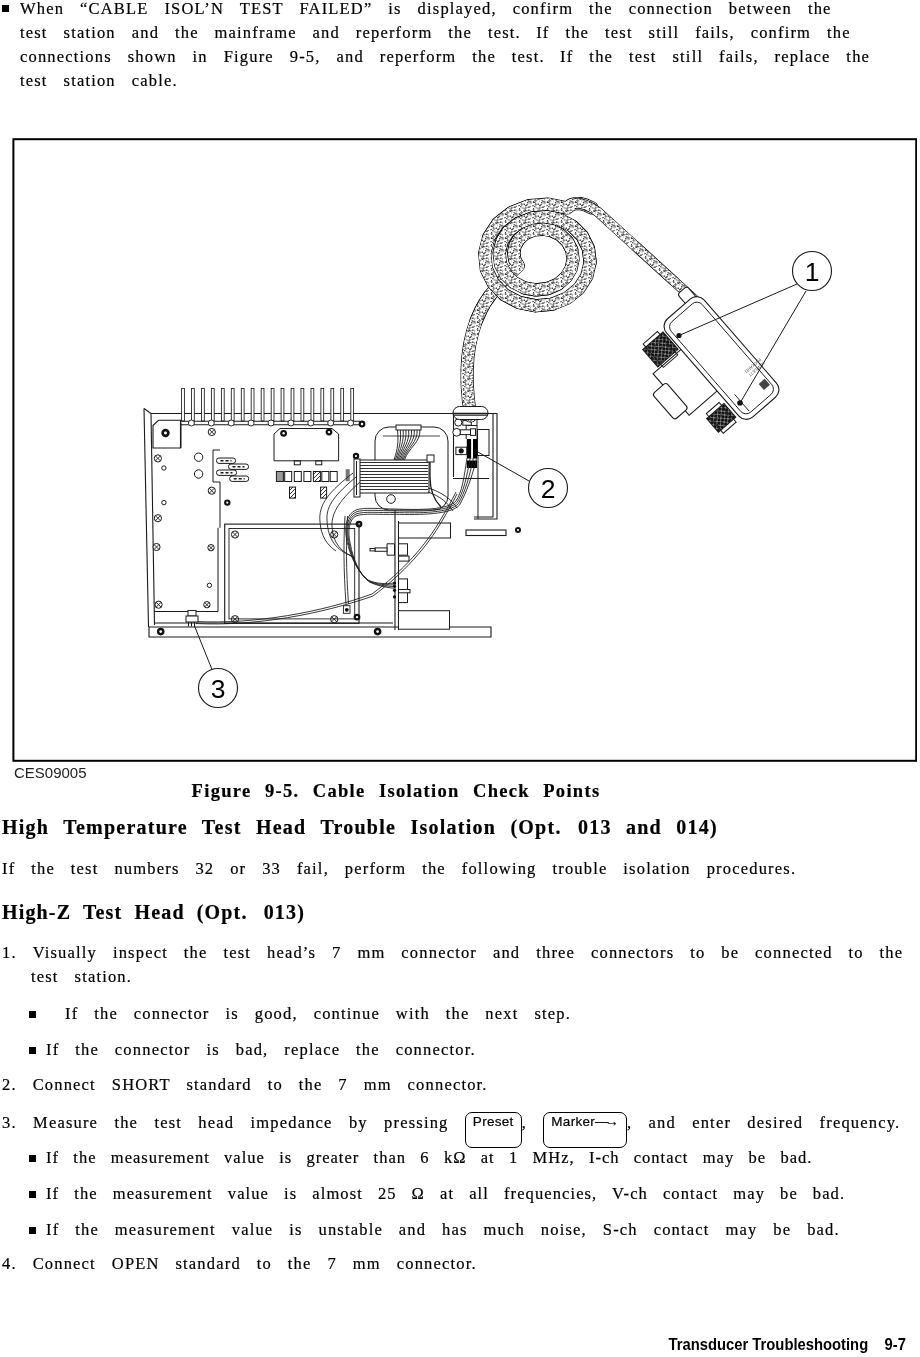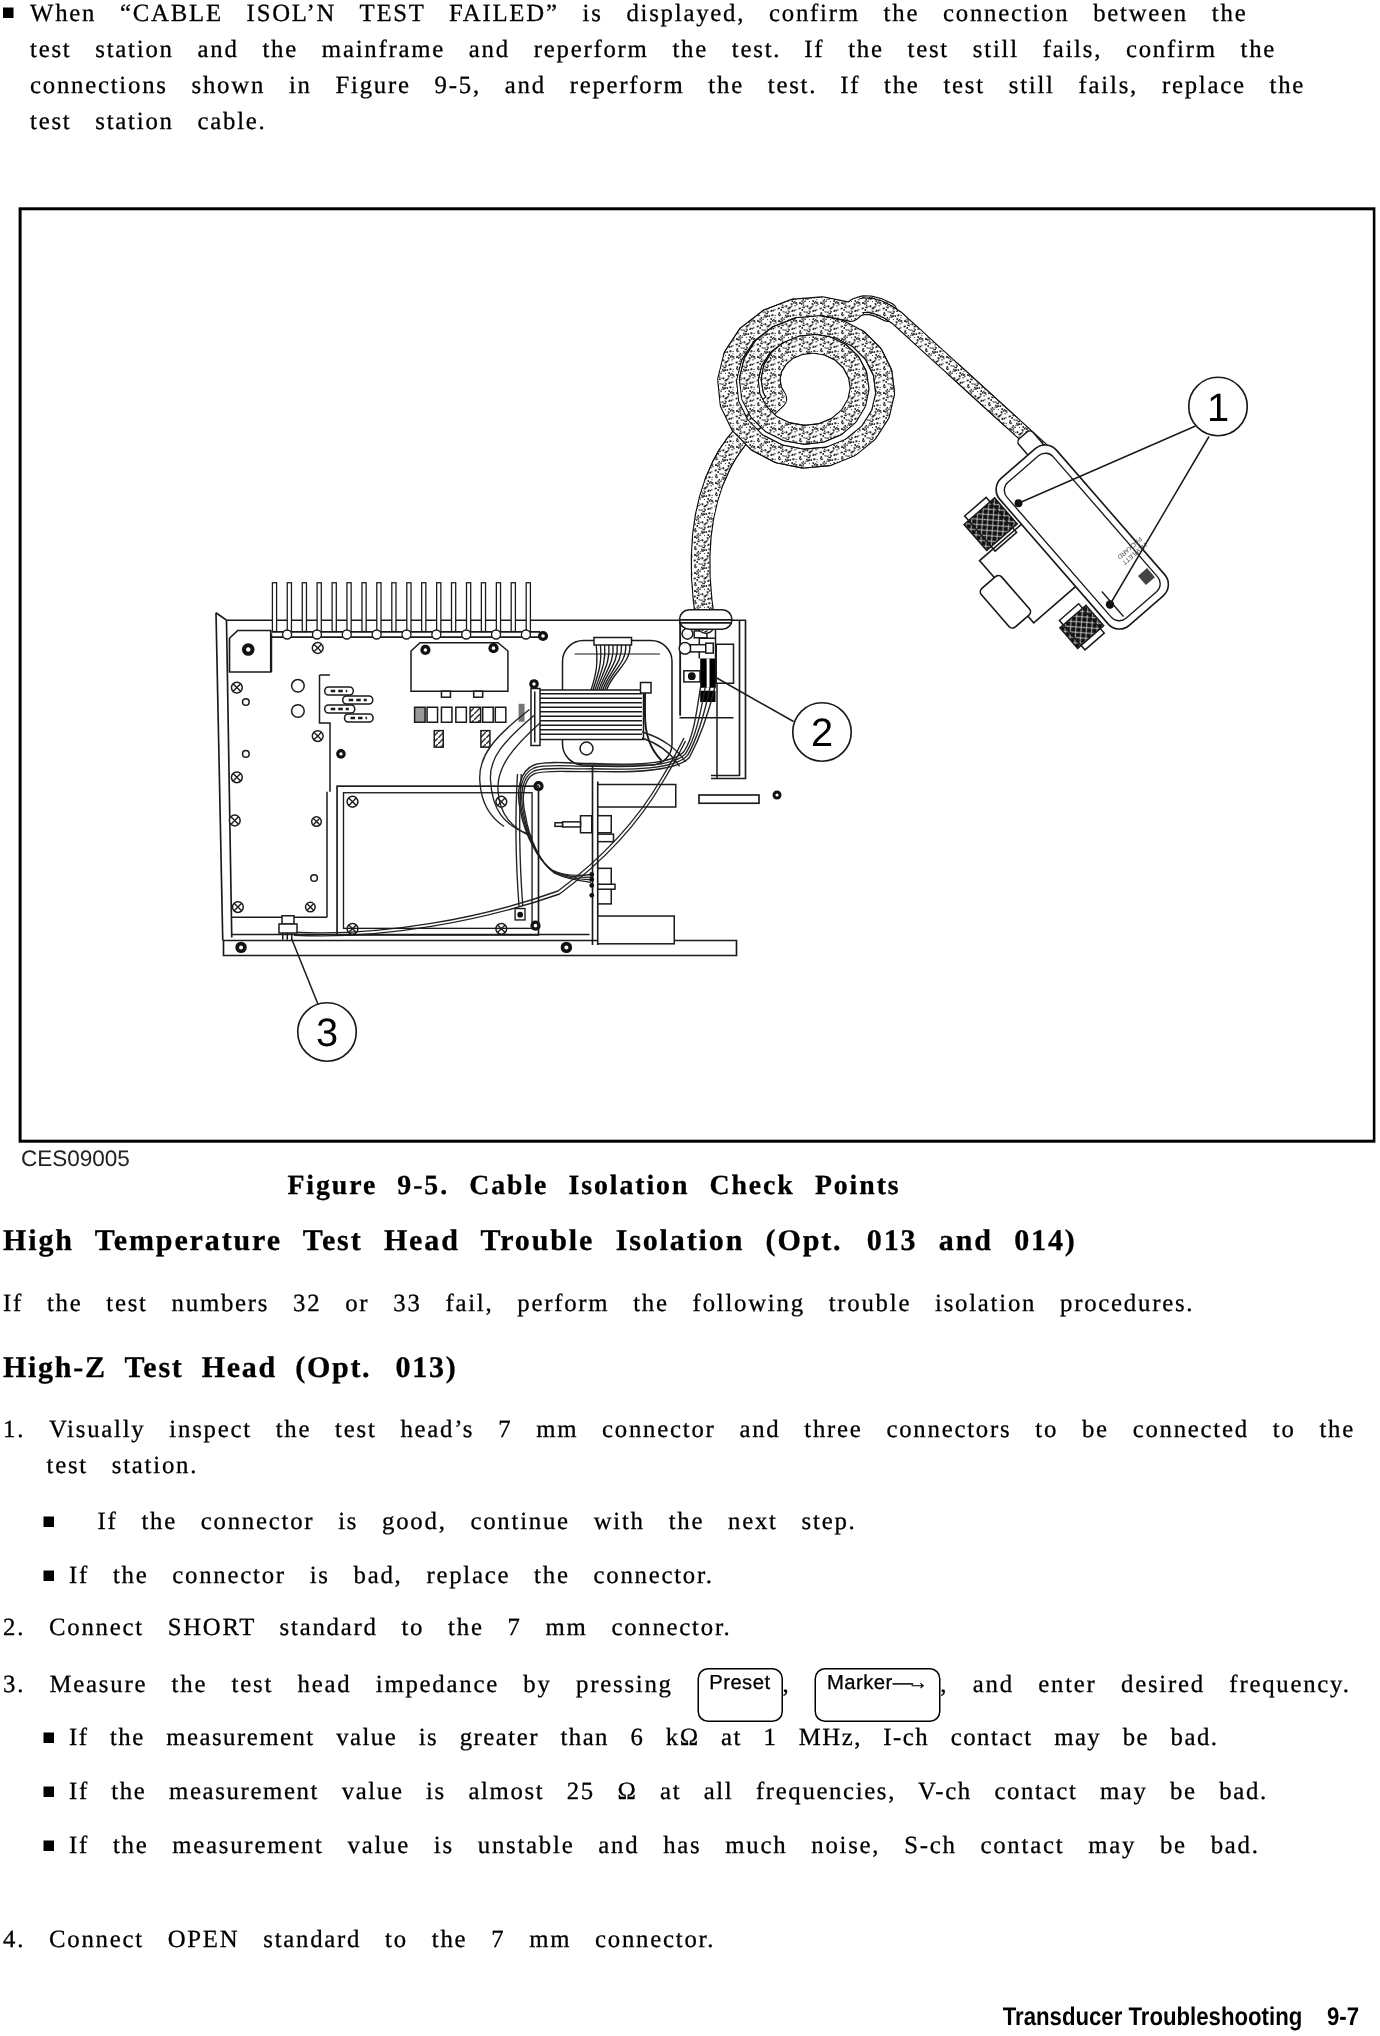--- a/index.html
+++ b/index.html
@@ -419,15 +419,15 @@
 
 <div class="t" style="left:2px;top:1111px;word-spacing:11px;">3.&nbsp;Measure the test head impedance by pressing <span class="key">Preset</span>, <span class="key">Marker<span style="letter-spacing:-3.5px;">—</span>→</span>, and enter desired frequency.</div>
 
 <div class="sq" style="left:29px;top:1155px;"></div>
 <div class="t" style="left:46px;top:1146px;letter-spacing:1.0px;word-spacing:9.2px;">If the measurement value is greater than 6 kΩ at 1 MHz, I-ch contact may be bad.</div>
 <div class="sq" style="left:29px;top:1191px;"></div>
 <div class="t" style="left:46px;top:1182px;letter-spacing:1.1px;word-spacing:9.8px;">If the measurement value is almost 25 Ω at all frequencies, V-ch contact may be bad.</div>
 <div class="sq" style="left:29px;top:1227px;"></div>
 <div class="t" style="left:46px;top:1218px;">If the measurement value is unstable and has much noise, S-ch contact may be bad.</div>
 
-<div class="t" style="left:2px;top:1252px;margin-top:29px;">4.&nbsp;Connect OPEN standard to the 7 mm connector.</div>
+<div class="t" style="left:2px;top:1252px;">4.&nbsp;Connect OPEN standard to the 7 mm connector.</div>
 
 <div style="position:absolute;right:14px;top:1335px;font-family:'Liberation Sans',sans-serif;font-weight:bold;font-size:17px;transform:scaleX(0.87);transform-origin:100% 50%;">Transducer Troubleshooting&nbsp;&nbsp;&nbsp;&nbsp;9-7</div>
 
 </body></html>

